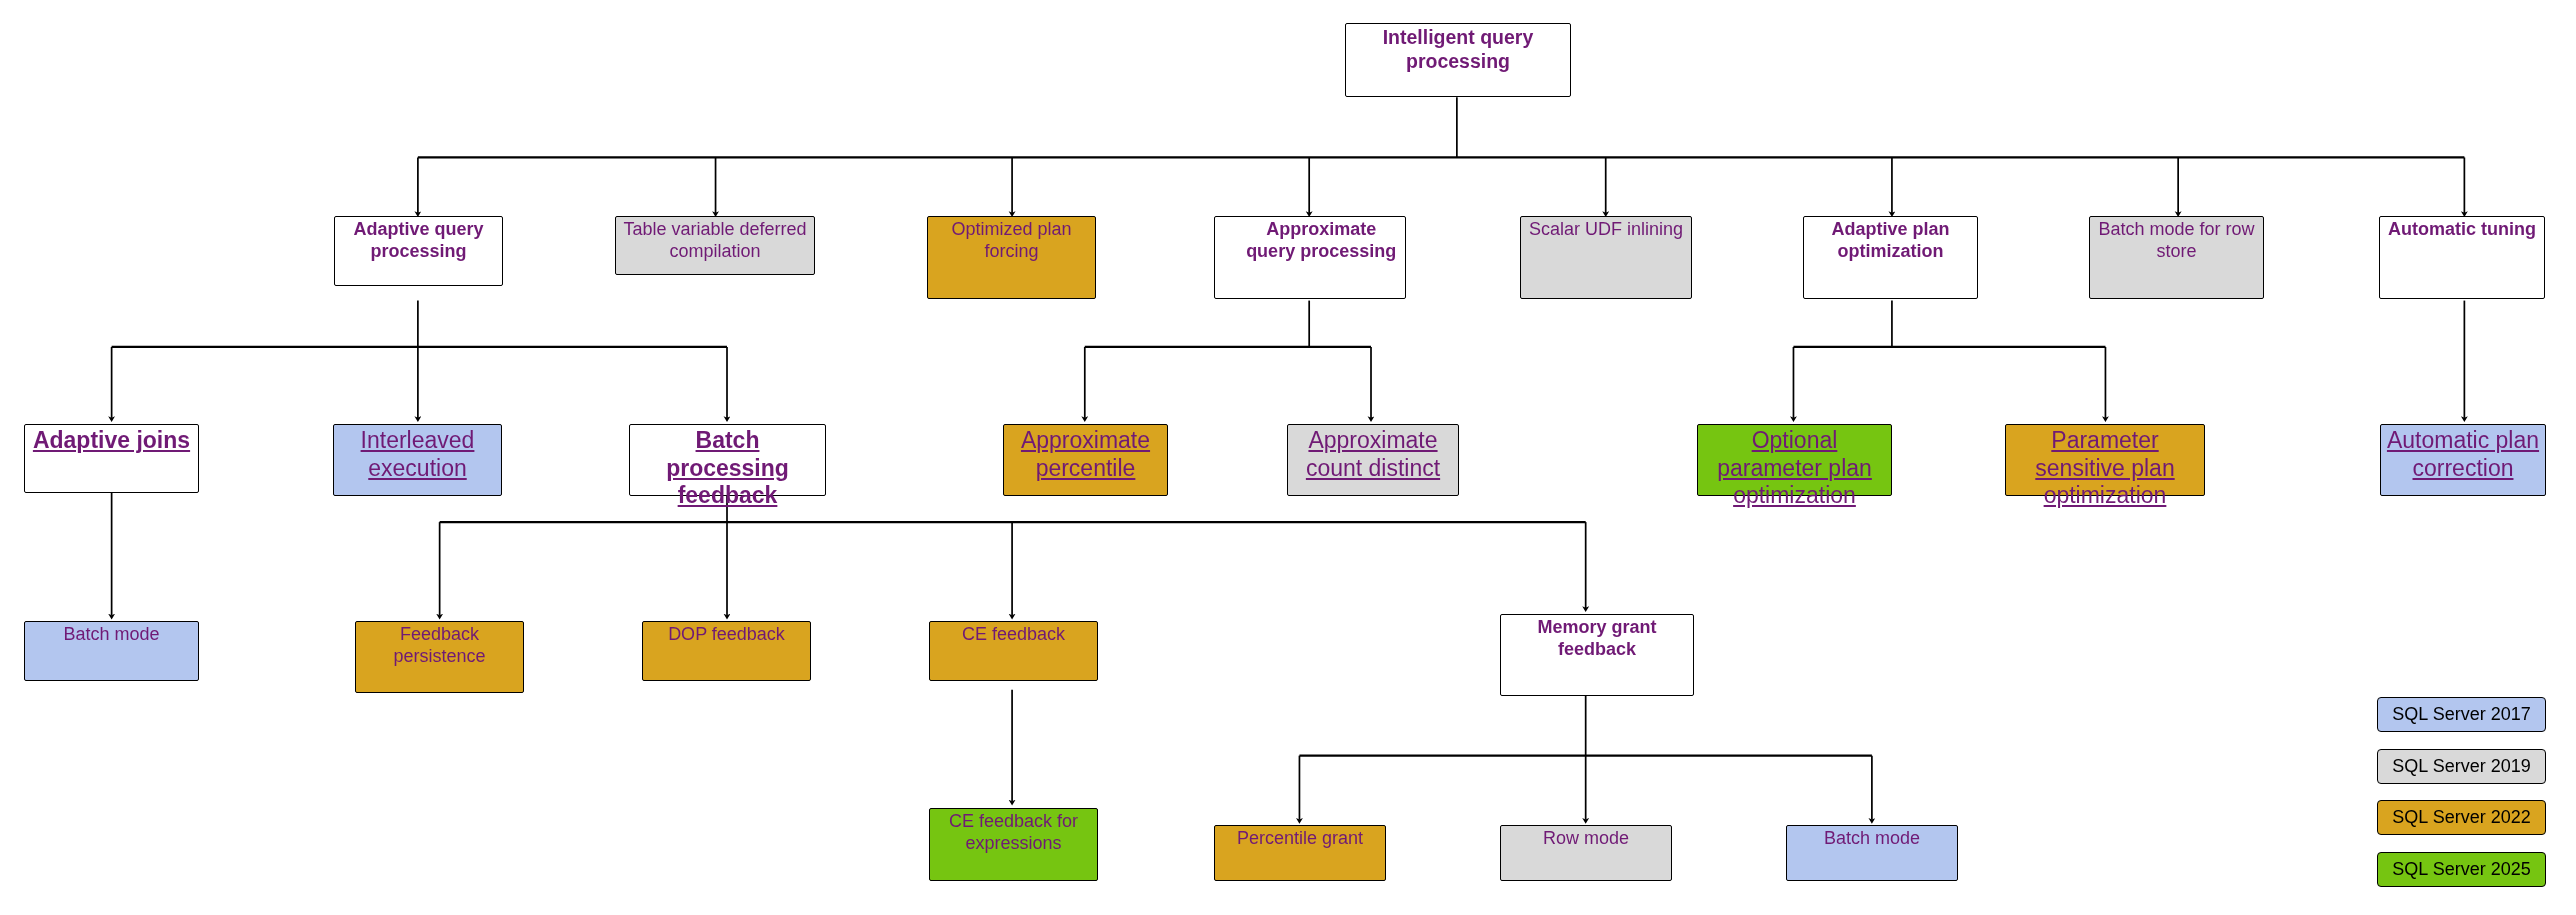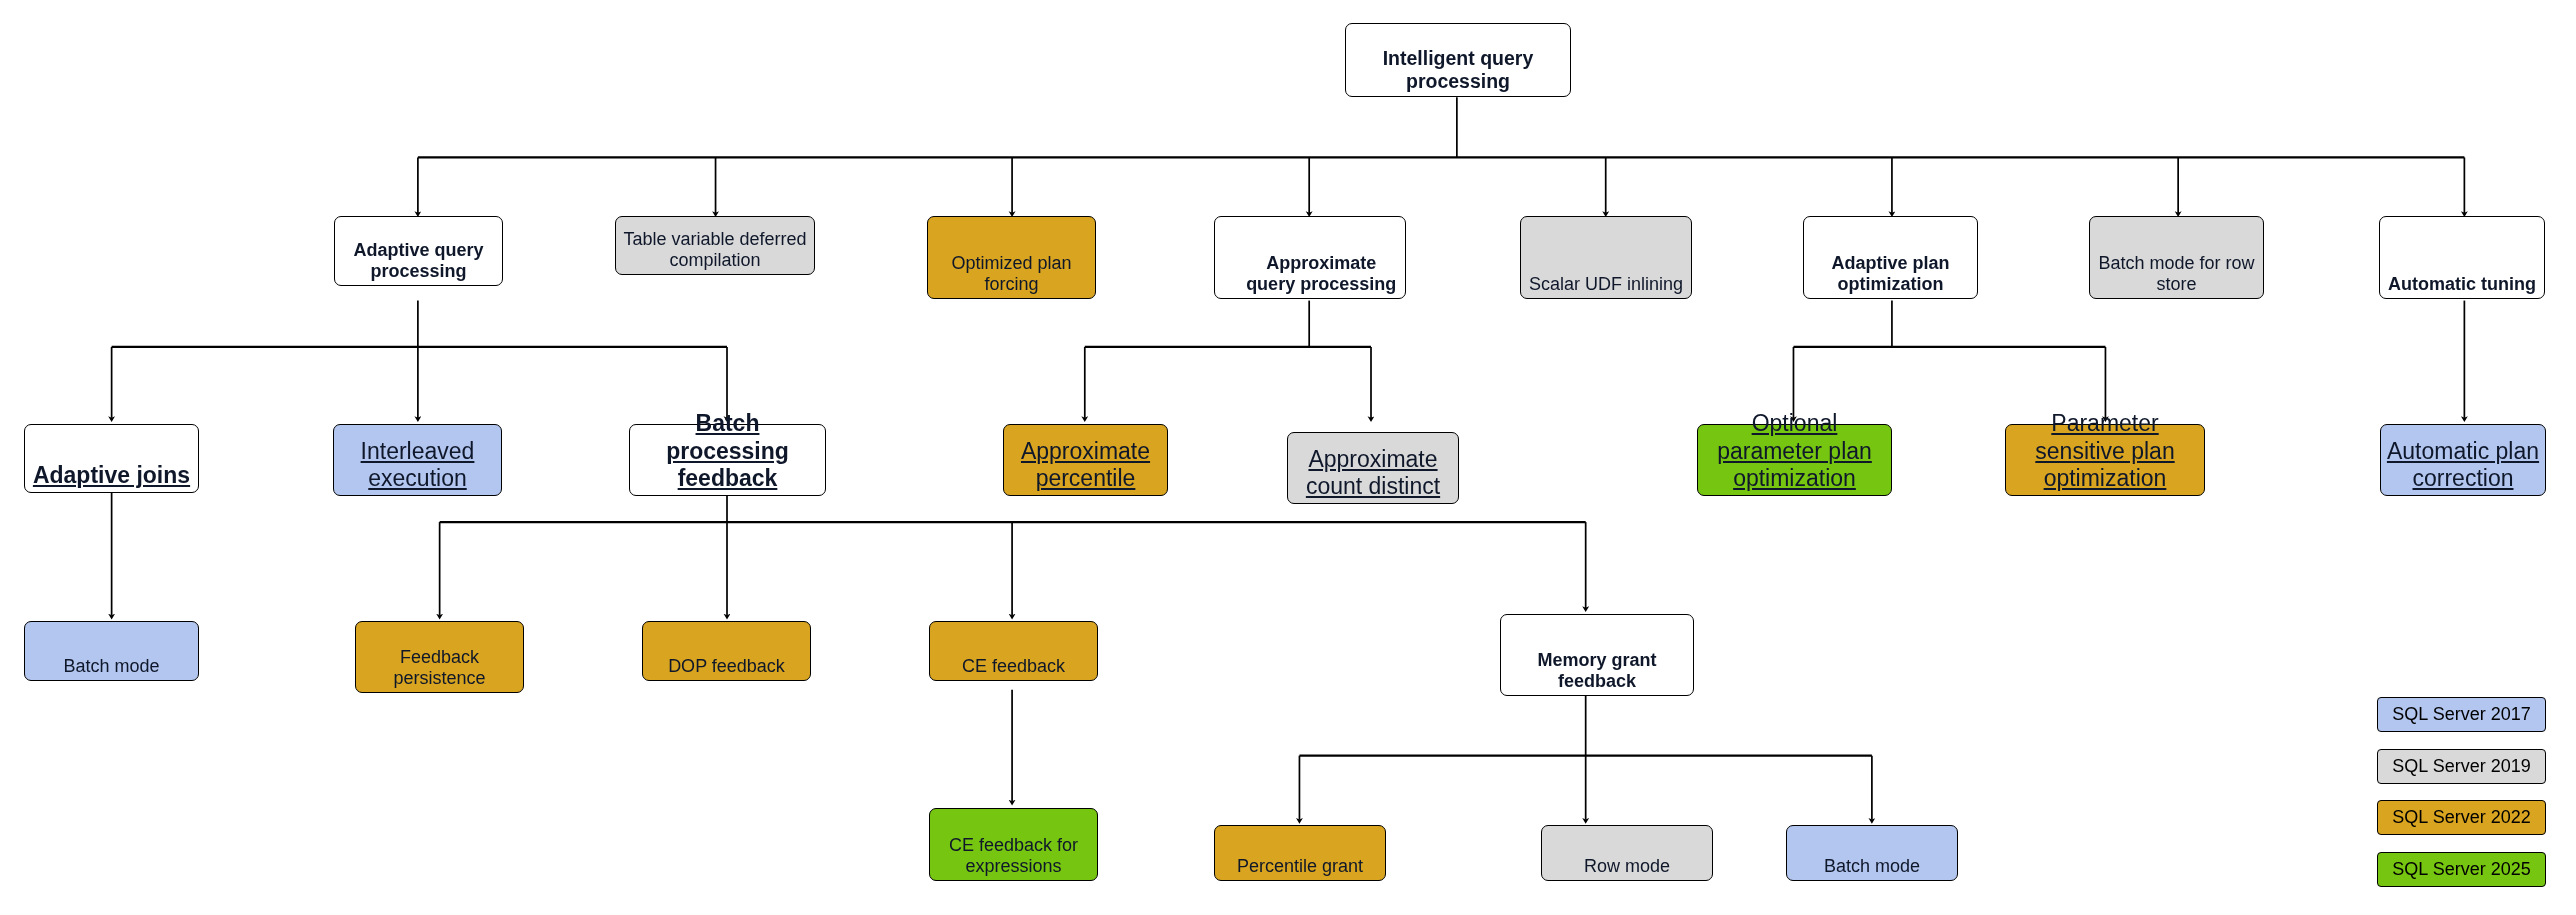--- a/index.html
+++ b/index.html
@@ -1,21 +1,21 @@
 <!DOCTYPE html>
 <html style="font-size:9.2px"><head>
 <meta charset="utf-8">
 <style>
   html,body{margin:0;padding:0;background:#ffffff;}
   body{width:2576px;height:916px;font-family:"Liberation Sans",sans-serif;overflow:hidden;}
   #stage{position:relative;width:2576px;height:916px;background:#ffffff;}
   #wires{position:absolute;left:0;top:0;width:2576px;height:916px;}
-  .node{position:absolute;box-sizing:border-box;border:1.7px solid #000000;border-radius:7px;
-        display:flex;align-items:flex-end;justify-content:center;text-align:center;
-        font-family:"Liberation Sans",sans-serif;color:#0f172a;line-height:1.2;
+  .node{position:absolute;box-sizing:border-box;border:1.7px solid #000000;border-radius:2px;
+        display:flex;align-items:flex-start;justify-content:center;text-align:center;
+        font-family:"Liberation Sans",sans-serif;color:#701a75;line-height:1.2;
         padding:2.3px 5.7px;}
   .node .lbl{display:block;width:100%;}
   .fill-white{background:#ffffff;}
   .fill-gray{background:#d9d9d9;}
   .fill-orange{background:#d9a41f;}
   .fill-blue{background:#b3c6ef;}
   .fill-green{background:#76c511;}
   .root{font-weight:bold;font-size:19.5px;}
   .lvl1{font-weight:bold;font-size:18px;}
   .lvl1.soft{font-weight:normal;}
@@ -124,21 +124,21 @@
   </div>
   <div class="node lvl2 fill-blue" style="left:333px;top:424px;width:169px;height:72px;">
     <span class="lbl">Interleaved execution</span>
   </div>
   <div class="node lvl2 bold fill-white" style="left:629px;top:424px;width:197px;height:72px;">
     <span class="lbl">Batch processing feedback</span>
   </div>
   <div class="node lvl2 fill-orange" style="left:1003px;top:424px;width:165px;height:72px;">
     <span class="lbl">Approximate percentile</span>
   </div>
-  <div class="node lvl2 fill-gray" style="left:1287px;top:424px;width:172px;height:72px;margin-top:8px;">
+  <div class="node lvl2 fill-gray" style="left:1287px;top:424px;width:172px;height:72px;">
     <span class="lbl">Approximate count distinct</span>
   </div>
   <div class="node lvl2 fill-green" style="left:1697px;top:424px;width:195px;height:72px;">
     <span class="lbl">Optional parameter plan optimization</span>
   </div>
   <div class="node lvl2 fill-orange" style="left:2005px;top:424px;width:200px;height:72px;">
     <span class="lbl">Parameter sensitive plan optimization</span>
   </div>
   <div class="node lvl2 fill-blue" style="left:2380px;top:424px;width:166px;height:72px;">
     <span class="lbl">Automatic plan correction</span>
@@ -159,21 +159,21 @@
   <div class="node lvl3 bold fill-white" style="left:1500px;top:614px;width:194px;height:82px;">
     <span class="lbl">Memory grant feedback</span>
   </div>
 
   <div class="node lvl4 fill-green" style="left:929px;top:808px;width:169px;height:73px;">
     <span class="lbl">CE feedback for expressions</span>
   </div>
   <div class="node lvl4 fill-orange" style="left:1214px;top:825px;width:172px;height:56px;">
     <span class="lbl">Percentile grant</span>
   </div>
-  <div class="node lvl4 fill-gray" style="left:1500px;top:825px;width:172px;height:56px;margin-left:41px;">
+  <div class="node lvl4 fill-gray" style="left:1500px;top:825px;width:172px;height:56px;">
     <span class="lbl">Row mode</span>
   </div>
   <div class="node lvl4 fill-blue" style="left:1786px;top:825px;width:172px;height:56px;">
     <span class="lbl">Batch mode</span>
   </div>
 
   <div class="legend-item fill-blue" style="left:2377px;top:697px;width:169px;height:35px;">
     <span>SQL Server 2017</span>
   </div>
   <div class="legend-item fill-gray" style="left:2377px;top:749px;width:169px;height:35px;">

